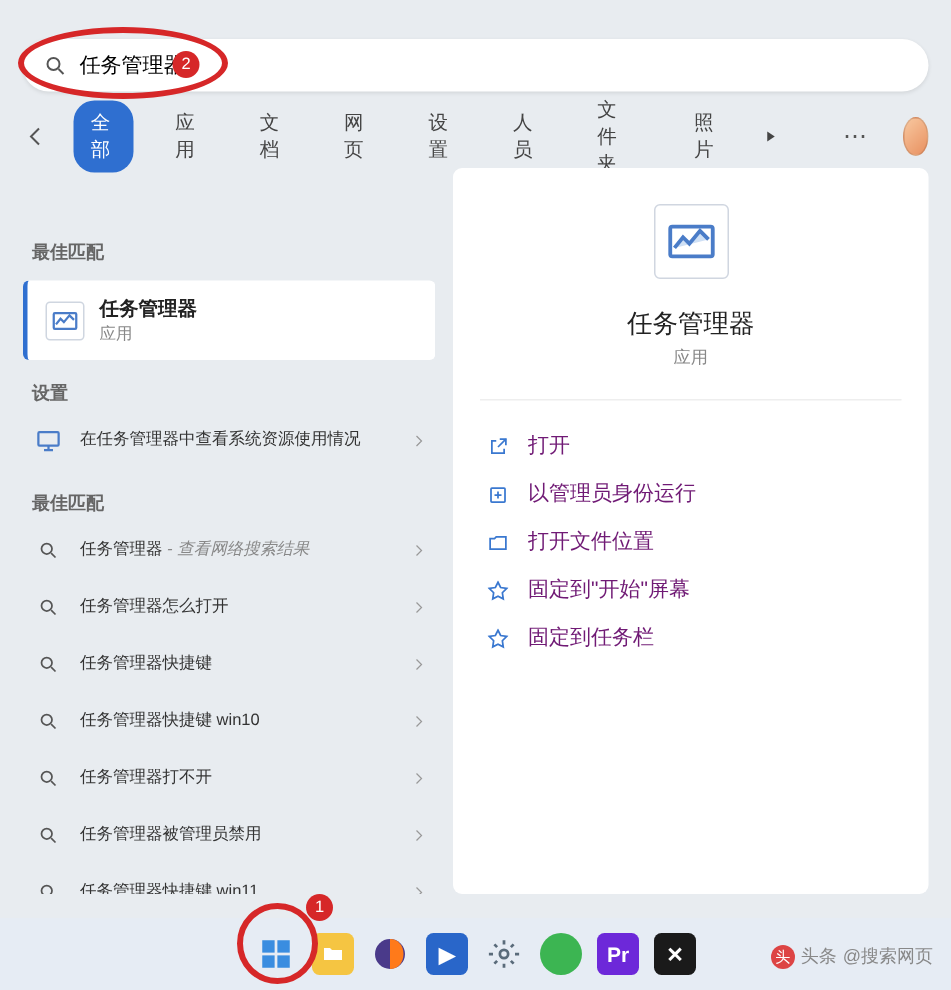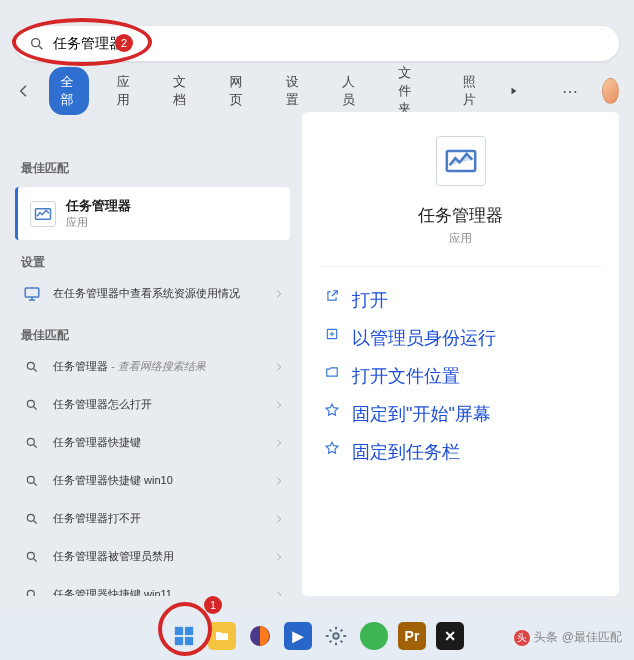--- a/index.html
+++ b/index.html
@@ -34,21 +34,21 @@
 .row .rlabel { flex: 1; font-size: 11px; color: #333; line-height: 1.4; }
 .row .rlabel .suffix { color: #888; font-style: italic; }
 .row .chev { color: #999; }
 
 .right-panel { flex: 1; background: #fff; border-radius: 6px; padding: 24px 18px; }
 .app-hero { display: flex; flex-direction: column; align-items: center; padding-bottom: 20px; border-bottom: 1px solid #eee; margin-bottom: 14px; }
 .app-hero .big-icon { width: 50px; height: 50px; border: 1px solid #d0d6e0; border-radius: 4px; background: #fff; display: flex; align-items: center; justify-content: center; margin-bottom: 18px; }
 .app-hero .app-name { font-size: 17px; color: #222; font-weight: 500; }
 .app-hero .app-sub { font-size: 11.5px; color: #888; margin-top: 4px; }
 
-.action-row { display: flex; align-items: flex-start; gap: 12px; padding: 7px 4px; cursor: pointer; border-radius: 4px; font-size: 18px; color: #1d4ed8; }
+.action-row { display: flex; align-items: flex-end; gap: 12px; padding: 7px 4px; cursor: pointer; border-radius: 4px; font-size: 14px; color: #701a75; }
 .action-row .aicon { width: 16px; height: 16px; color: #3a78d0; display: flex; align-items: center; justify-content: center; }
 
 .taskbar { position: absolute; bottom: 0; left: 0; right: 0; height: 48px; background: rgba(230,236,244,0.9); display: flex; align-items: center; }
 .tb-center { position: absolute; left: 50%; transform: translateX(-50%); display: flex; align-items: center; gap: 10px; }
 .tb-icon { width: 28px; height: 28px; border-radius: 5px; display: flex; align-items: center; justify-content: center; cursor: pointer; font-size: 14px; font-weight: 700; color: #fff; }
 .win-logo { width: 22px; height: 22px; }
 .watermark { position: absolute; right: 12px; bottom: 14px; font-size: 12px; color: #888; display: flex; align-items: center; gap: 4px; }
 .watermark .wicon { width: 16px; height: 16px; border-radius: 50%; background: #d44; color: #fff; display: flex; align-items: center; justify-content: center; font-size: 10px; }
 
 
@@ -320,26 +320,26 @@
         </svg>
       </div>
     <div class="tb-icon" style="background:#2966c9">▶</div>
     <div class="tb-icon" style="background:transparent">
         <svg width="22" height="22" viewBox="0 0 24 24" fill="none" stroke="#5a6b7a" stroke-width="2">
           <circle cx="12" cy="12" r="3"></circle>
           <path d="M12 2v3M12 19v3M4 12H1M23 12h-3M5 5l2 2M17 17l2 2M5 19l2-2M17 7l2-2"></path>
         </svg>
       </div>
     <div class="tb-icon" style="background:#3cb552;border-radius:50%"></div>
-    <div class="tb-icon" style="background:#a16207">Pr</div>
+    <div class="tb-icon" style="background:#6d28d9">Pr</div>
     <div class="tb-icon" style="background:#1a1a1a">✕</div>
   </div>
   <div class="watermark">
     <span class="wicon">头</span>
     <span>头条</span>
-      <span>@最佳匹配</span>
+      <span>@搜索网页</span>
   </div>
 </div>
 
 <div class="ann-circle" style="top:18px; left:12px; width:140px; height:48px;"></div>
 <div class="ann-badge" style="top:34px; left:115px;">2</div>
 <div class="ann-circle" style="bottom:4px; left:158px; width:54px; height:54px;"></div>
 <div class="ann-badge" style="bottom:46px; left:204px;">1</div>
 
 </body></html>

